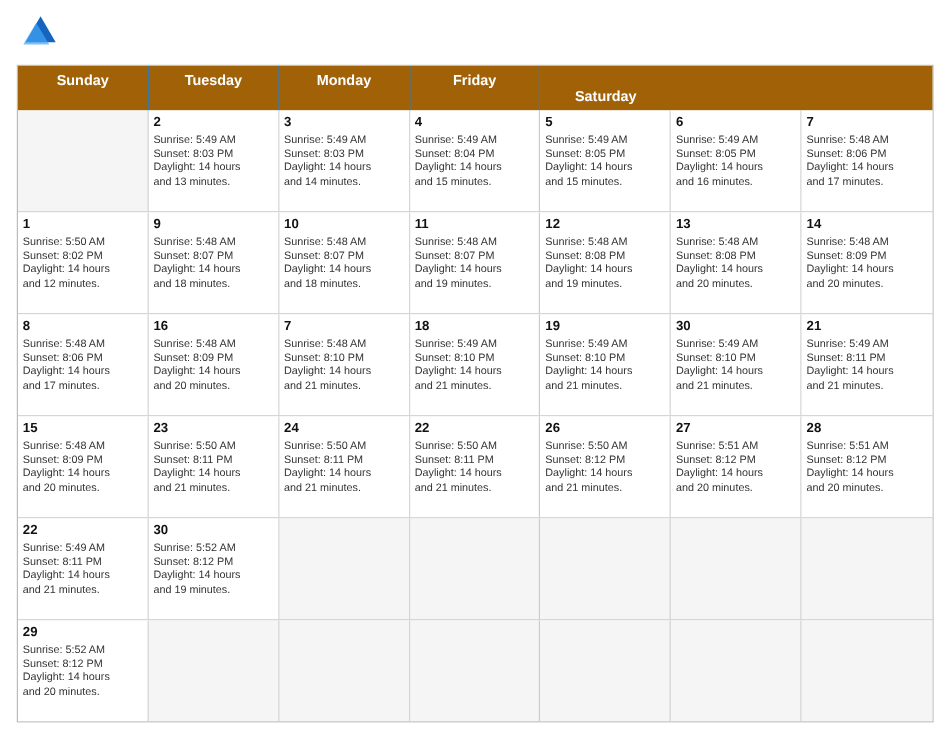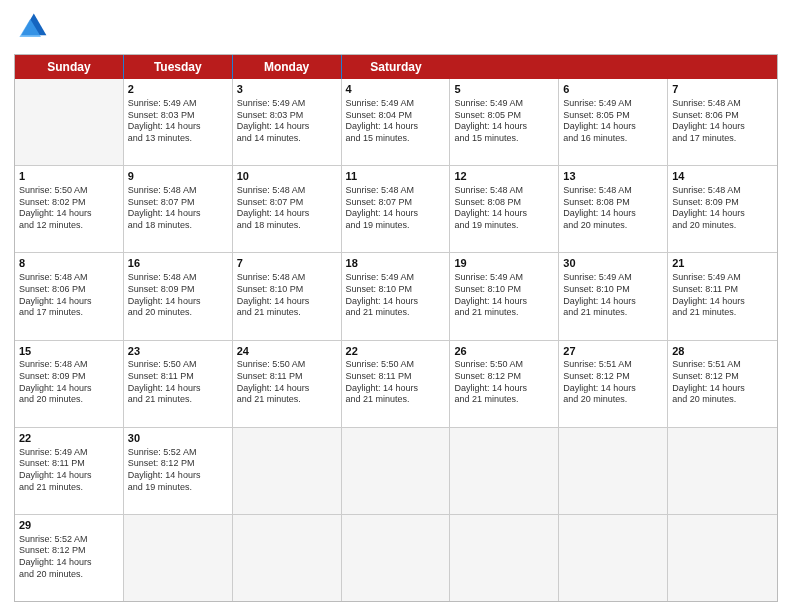--- a/index.html
+++ b/index.html
@@ -64,31 +64,31 @@
     }
     .calendar {
       flex: 1;
       display: flex;
       flex-direction: column;
       border: 1px solid #bbb;
     }
     .cal-header {
       display: grid;
       grid-template-columns: repeat(7, 1fr);
-      background: #b91c1c;
+      background: #a16207;
     }
     .cal-header-cell {
       color: #fff;
       font-weight: bold;
       font-size: 12px;
       text-align: center;
       padding: 5px 2px;
       border-right: 1px solid #1e7fd4;
     }
-    .cal-header-cell:last-child { border-right: none; }
+    .cal-header-cell:last-child { border-right: none; margin-top: 13px; }
     .cal-body {
       flex: 1;
       display: flex;
       flex-direction: column;
     }
     .cal-row {
       display: grid;
       grid-template-columns: repeat(7, 1fr);
       flex: 1;
       border-top: 1px solid #ccc;
@@ -136,20 +136,21 @@
       <div class="month-title"></div>
       <div class="location"></div>
     </div>
   </div>
 
   <div class="calendar">
     <div class="cal-header">
       <div class="cal-header-cell">Sunday</div>
       <div class="cal-header-cell">Tuesday</div>
       <div class="cal-header-cell">Monday</div>
+      <div class="cal-header-cell">Friday</div>
       <div class="cal-header-cell">Saturday</div>
     </div>
     <div class="cal-body" id="cal-body">
     <div class="cal-row">
           <div class="cal-cell empty"></div>
           <div class="cal-cell">
             <div class="day-num">2</div>
             <div class="cell-text">Sunrise: 5:49 AM</div>
             <div class="cell-text">Sunset: 8:03 PM</div>
             <div class="cell-text">Daylight: 14 hours</div>

